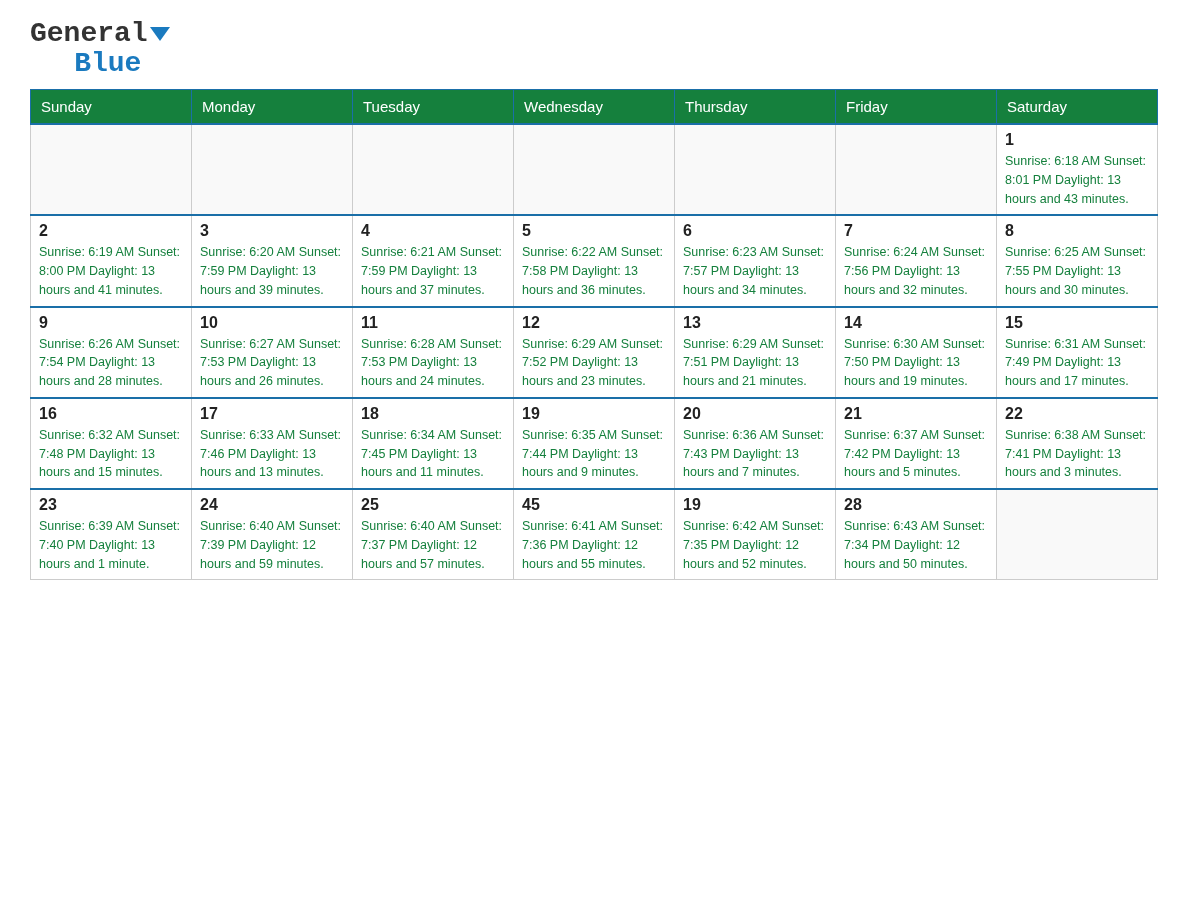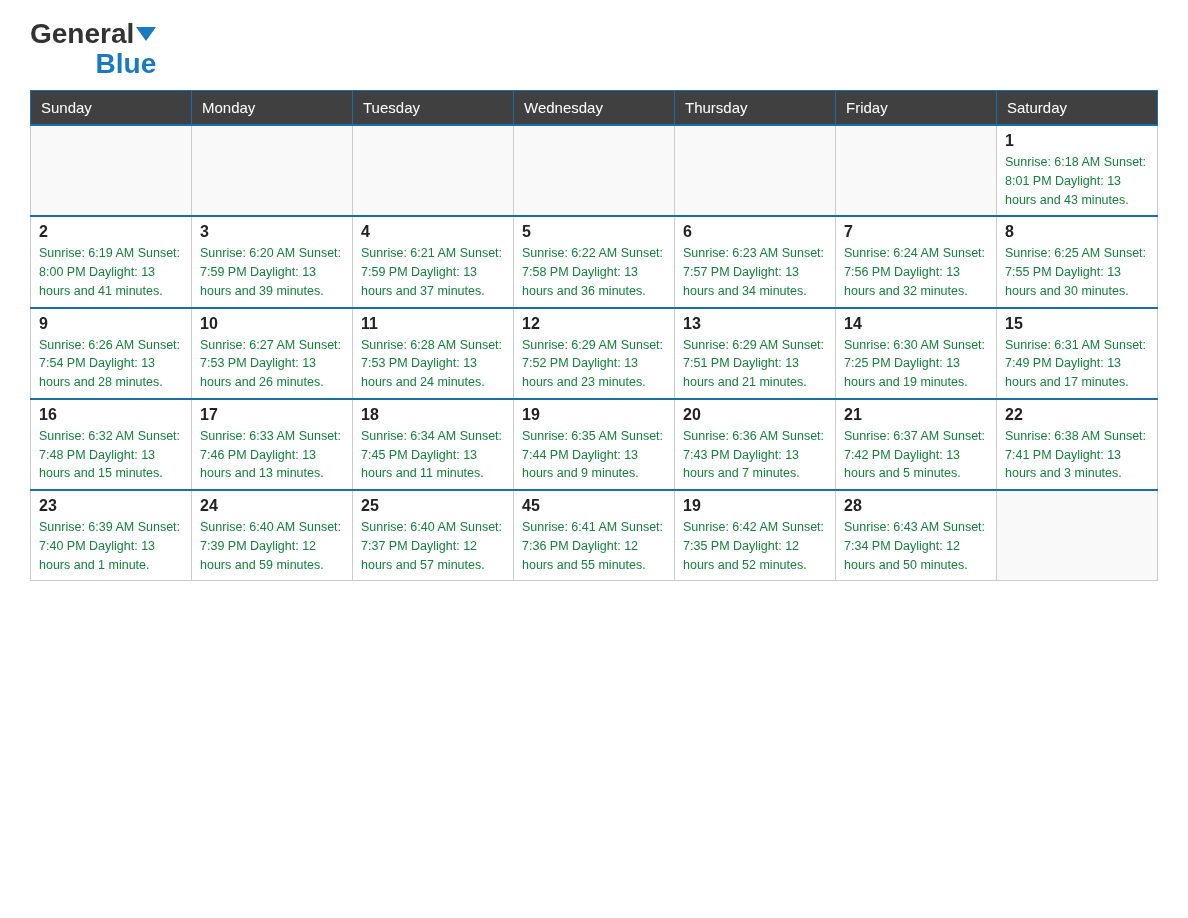--- a/index.html
+++ b/index.html
@@ -12,21 +12,22 @@
     }
     .header {
       display: flex;
       justify-content: space-between;
       align-items: flex-start;
       margin-bottom: 10px;
     }
     .logo {
       display: flex;
       flex-direction: column;
-      align-items: flex-end;
+      align-items: center;
+      font-family: Liberation Mono, monospace;
     }
     .logo-text {
       font-size: 28px;
       font-weight: bold;
       color: #333;
       line-height: 1;
     }
     .logo-arrow {
       width: 0; height: 0;
       border-left: 10px solid transparent;
@@ -59,21 +60,21 @@
       font-size: 20px;
       color: #444;
       margin-top: 6px;
     }
     .calendar {
       width: 100%;
       border-collapse: collapse;
       margin-top: 10px;
     }
     .calendar th {
-      background-color: #404040;
+      background-color: #15803d;
       color: #fff;
       font-size: 15px;
       font-weight: normal;
       padding: 8px 10px;
       text-align: left;
       border: 1px solid #1a6fa8;
     }
     .calendar td {
       border: 1px solid #ccc;
       vertical-align: top;
@@ -230,21 +231,21 @@
         <td>
           <span class="day-number">13</span>
           <div class="day-info">Sunrise: 6:29 AM
 Sunset: 7:51 PM
 Daylight: 13 hours
 and 21 minutes.</div>
         </td>
         <td>
           <span class="day-number">14</span>
           <div class="day-info">Sunrise: 6:30 AM
-Sunset: 7:25 PM
+Sunset: 7:50 PM
 Daylight: 13 hours
 and 19 minutes.</div>
         </td>
         <td>
           <span class="day-number">15</span>
           <div class="day-info">Sunrise: 6:31 AM
 Sunset: 7:49 PM
 Daylight: 13 hours
 and 17 minutes.</div>
         </td>

